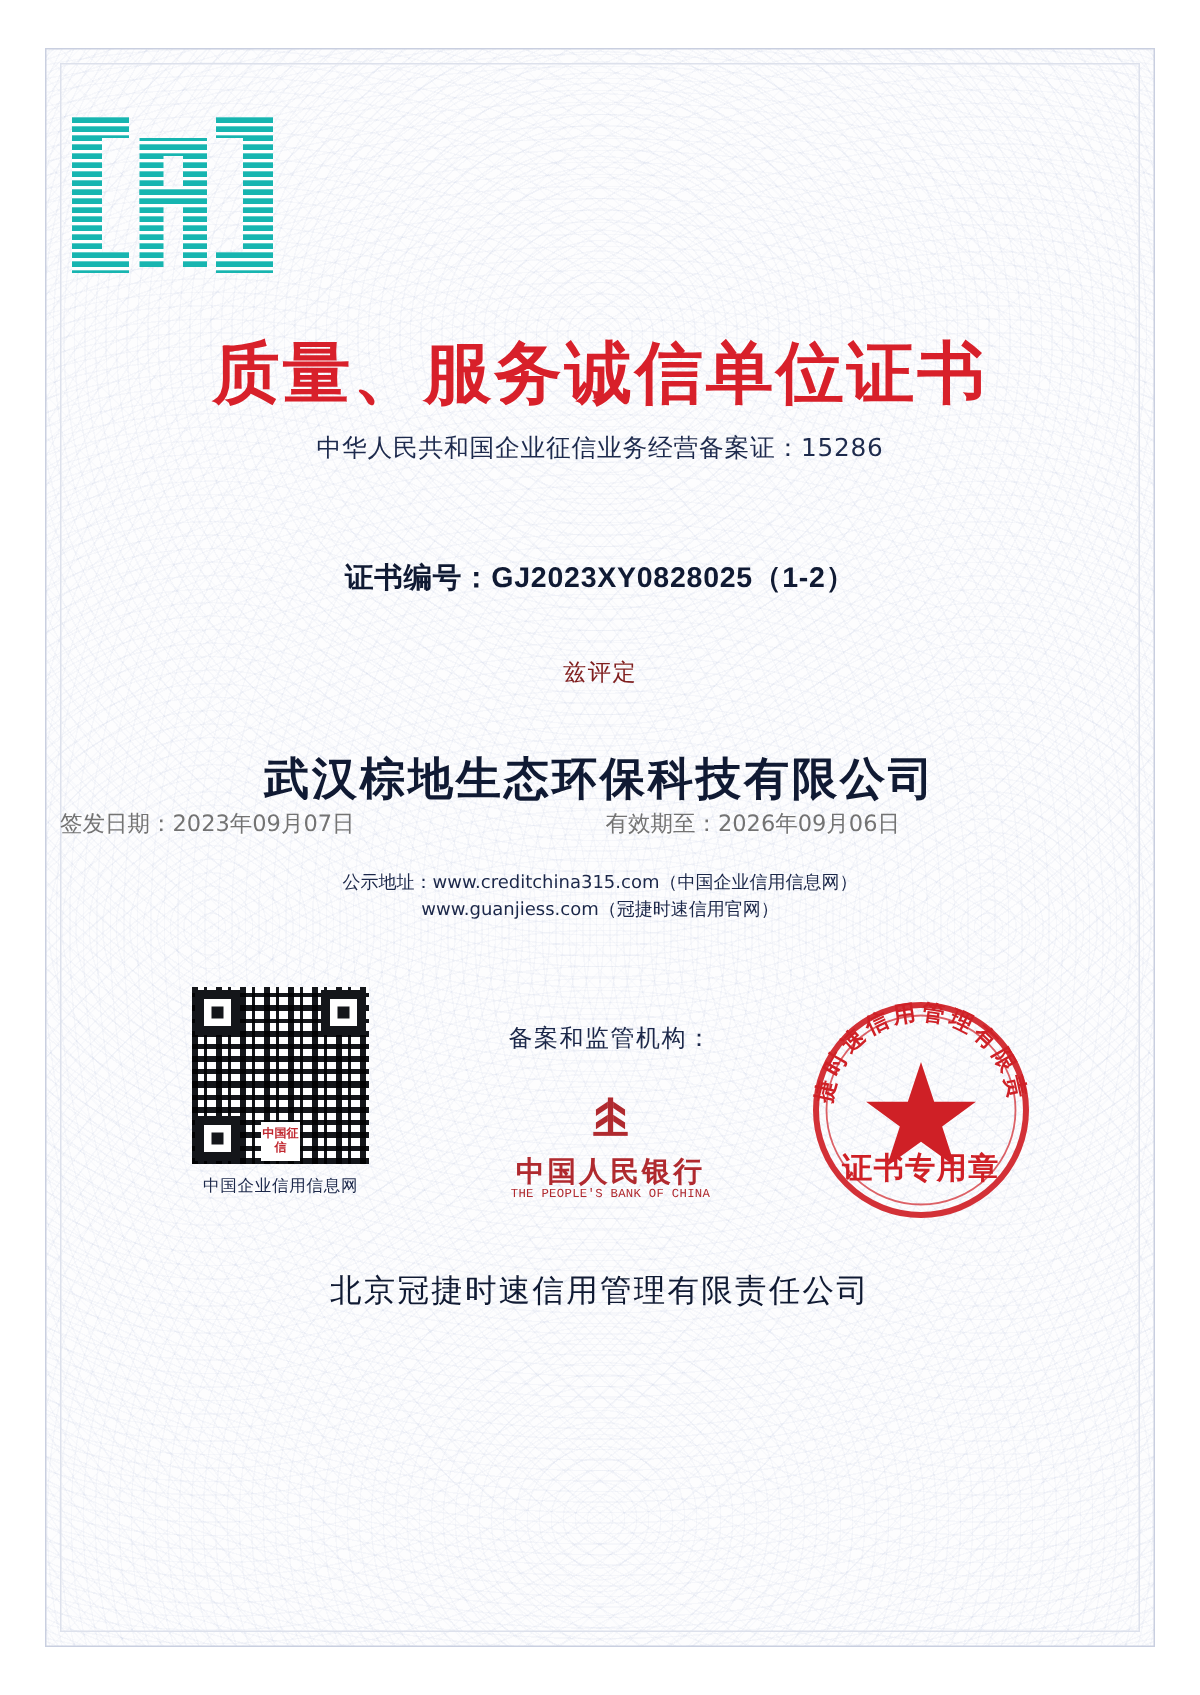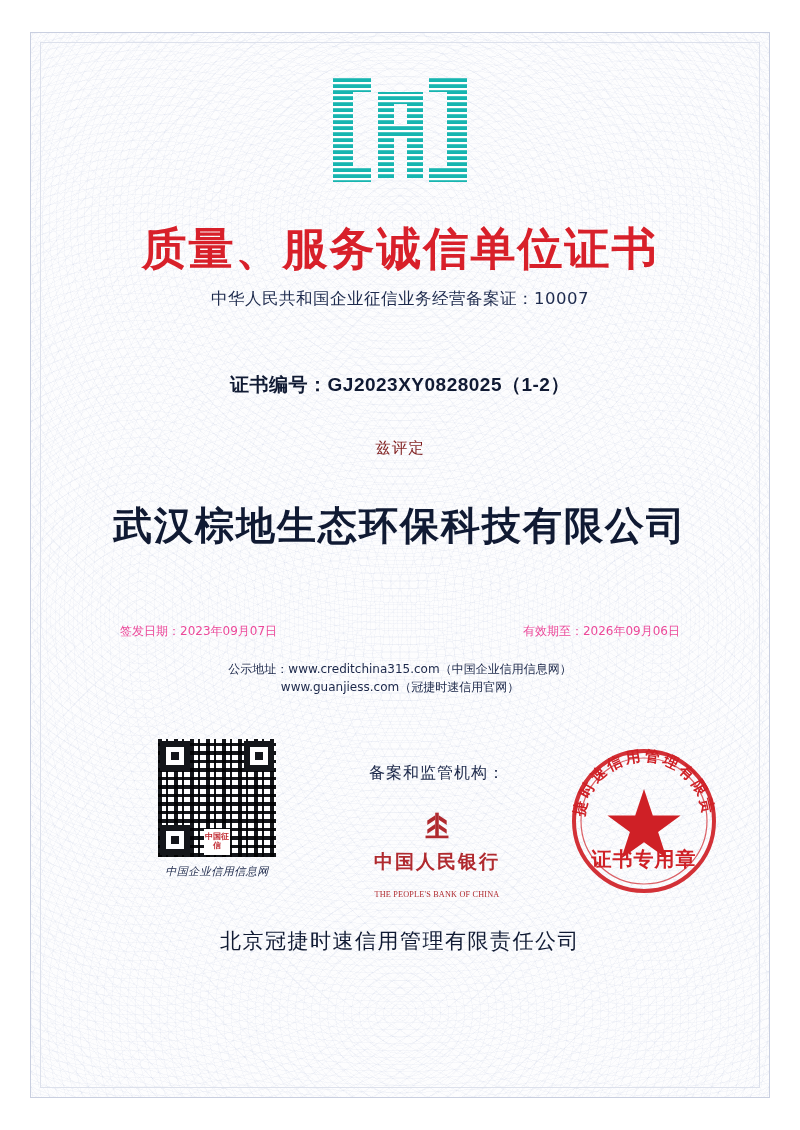--- a/index.html
+++ b/index.html
@@ -59,21 +59,20 @@
   }
 
   .content {
     position: absolute;
     left: 40px;
     top: 42px;
     right: 40px;
     bottom: 42px;
     display: flex;
     flex-direction: column;
-    align-items: center;
   }
 
   
   .logo-wrap {
     margin-top: 28px;
     width: 150px;
     height: 130px;
   }
 
   
@@ -111,46 +110,45 @@
     font-family: "DejaVu Sans", "Liberation Sans", sans-serif;
     font-size: 15.5px;
     color: #7f1d1d;
     letter-spacing: 1px;
     text-align: center;
   }
 
   .company {
     margin-top: 40px;
     font-family: "DejaVu Sans", "Liberation Sans", sans-serif;
-    font-size: 39px;
+    font-size: 30px;
     font-weight: bold;
     color: #101a33;
     letter-spacing: 2px;
     text-align: center;
   }
 
   .grade {
     margin-top: 62px;
     font-family: "DejaVu Sans", "Liberation Sans", sans-serif;
     font-size: 30px;
     font-weight: bold;
     color: #d8202a;
     letter-spacing: 2px;
     text-align: center;
   }
 
   
   .dates {
-    margin-top: 70px;
     width: 560px;
     display: flex;
     justify-content: space-between;
     font-family: "DejaVu Sans", "Liberation Sans", sans-serif;
-    font-size: 12px;
-    color: #ec4899;
+    font-size: 15px;
+    color: #737373;
   }
 
   .urls {
     margin-top: 20px;
     text-align: center;
     font-family: "DejaVu Sans", "Liberation Sans", sans-serif;
     font-size: 12px;
     color: #1b2749;
     line-height: 1.55;
   }
@@ -218,21 +216,20 @@
     text-align: center;
     font-weight: bold;
     margin-top: 44px;
   }
   .qr-caption {
     margin-top: 7px;
     font-family: "DejaVu Sans", "Liberation Sans", sans-serif;
     font-size: 11px;
     color: #1b2749;
     letter-spacing: 0.5px;
-    font-style: italic;
   }
 
   .authority {
     position: absolute;
     left: 252px;
     top: 24px;
     width: 230px;
     text-align: center;
   }
   .authority-label {
@@ -251,25 +248,25 @@
   }
   .pboc-text-cn {
     font-family: "DejaVu Serif", "Liberation Serif", serif;
     font-size: 19px;
     color: #b02a2f;
     letter-spacing: 2px;
     font-weight: bold;
     line-height: 1.05;
   }
   .pboc-text-en {
-    font-family: Liberation Serif, serif;
+    font-family: Liberation Mono, monospace;
     font-size: 8.2px;
     color: #b02a2f;
     letter-spacing: 0.2px;
-    margin-top: 18px;
+    margin-top: 0;
   }
 
   
   .seal {
     position: absolute;
     right: 8px;
     top: 4px;
     width: 156px;
     height: 156px;
   }
@@ -323,21 +320,21 @@
         <rect x="104" y="98" width="18" height="14" fill="url(#stripes)"></rect>
 
         <rect x="53" y="22" width="16" height="86" fill="url(#stripes)"></rect>
         <rect x="82" y="22" width="16" height="86" fill="url(#stripes)"></rect>
         <rect x="53" y="55" width="45" height="13" fill="url(#stripes)"></rect>
         <rect x="62" y="22" width="36" height="12" fill="url(#stripes)"></rect>
       </svg>
     </div>
 
     <div class="main-title">质量、服务诚信单位证书</div>
-    <div class="sub-title">中华人民共和国企业征信业务经营备案证：10007</div>
+    <div class="sub-title">中华人民共和国企业征信业务经营备案证：15286</div>
 
     <div class="cert-no">证书编号：GJ2023XY0828025（1-2）</div>
 
     <div class="hereby">兹评定</div>
 
     <div class="company">武汉棕地生态环保科技有限公司</div>
 
 
     <div class="dates">
       <span>签发日期：2023年09月07日</span>

